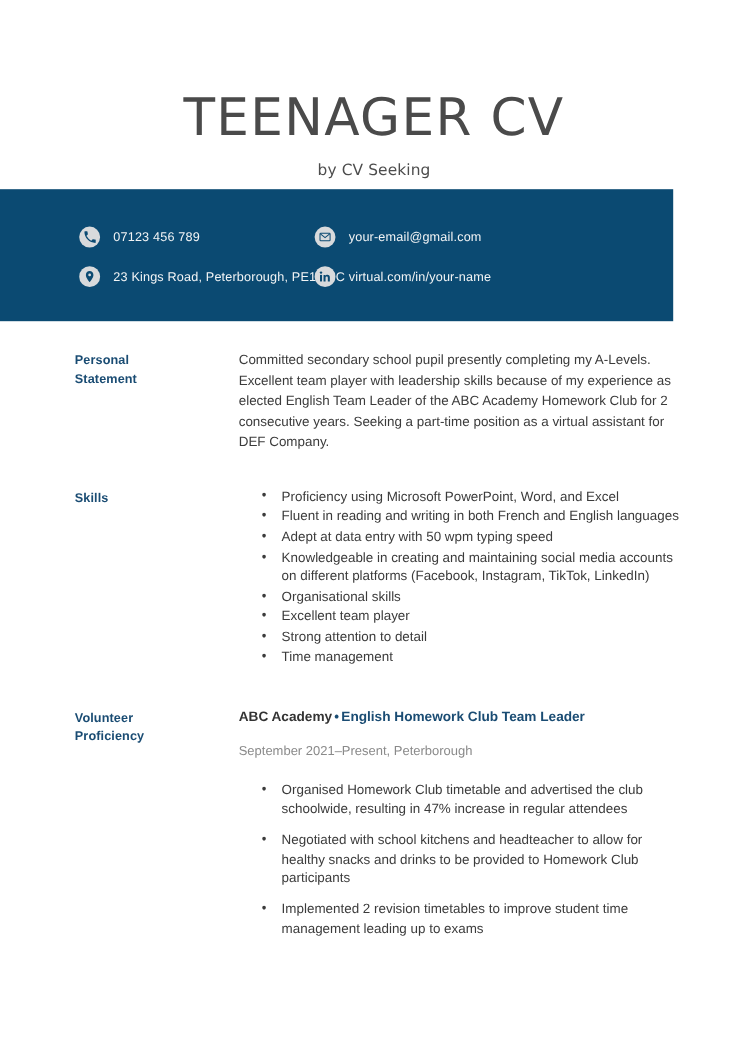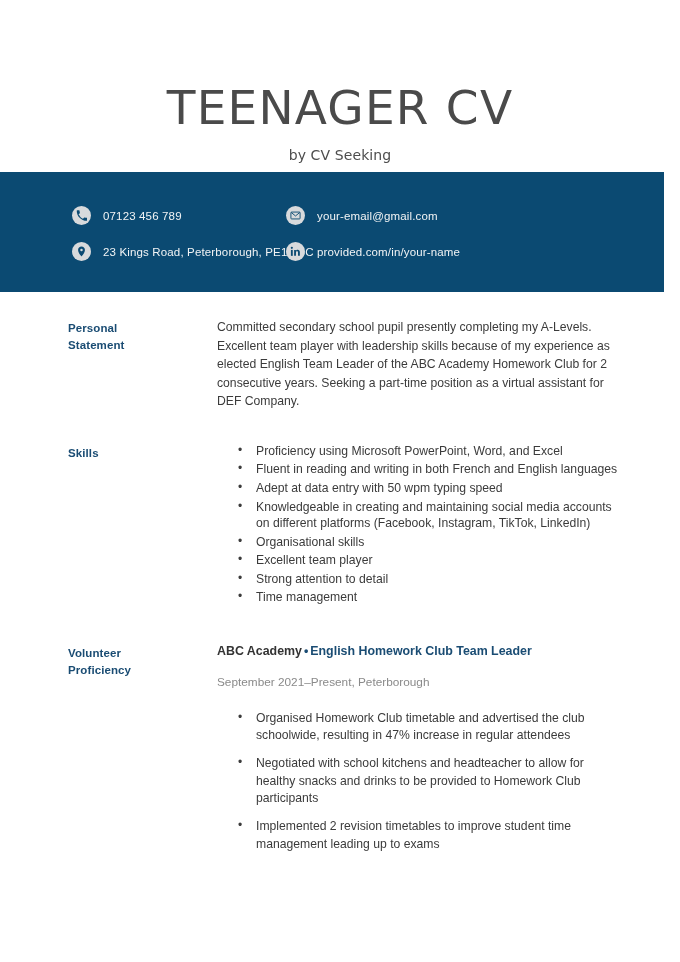--- a/index.html
+++ b/index.html
@@ -41,21 +41,21 @@
     color: #4d4d4d;
     margin: 16px 0 0 0;
     letter-spacing: 0.1px;
   }
 
   
   .contact-band {
     position: absolute;
     top: 172px;
     left: 0;
-    width: 664px;
+    width: 612px;
     height: 120px;
     background: #0b4a72;
     box-sizing: border-box;
   }
   .contact-cols {
     display: flex;
     padding: 34px 0 0 0;
   }
   .contact-col {
     display: flex;
@@ -227,21 +227,21 @@
         </div>
 
         <div class="contact-row">
           <span class="c-icon">
             <svg width="11" height="11" viewBox="0 0 24 24" fill="#0b4a72" aria-hidden="true">
               <rect x="2" y="8.5" width="4" height="13"></rect>
               <circle cx="4" cy="4" r="2.4"></circle>
               <path d="M9 8.5h3.8v1.8c.6-1.1 2-2.2 4-2.2 3.2 0 4.7 2 4.7 5.6v7.8h-4v-7c0-1.9-.7-2.9-2.2-2.9-1.4 0-2.3 1-2.3 2.9v7H9z"></path>
             </svg>
           </span>
-          <span class="contact-text">provided.com/in/your-name</span>
+          <span class="contact-text">virtual.com/in/your-name</span>
         </div>
 
       </div>
     </div>
   </div>
 
   <div class="content">
 
     <div class="section sp-statement">
       <div class="section-label">

